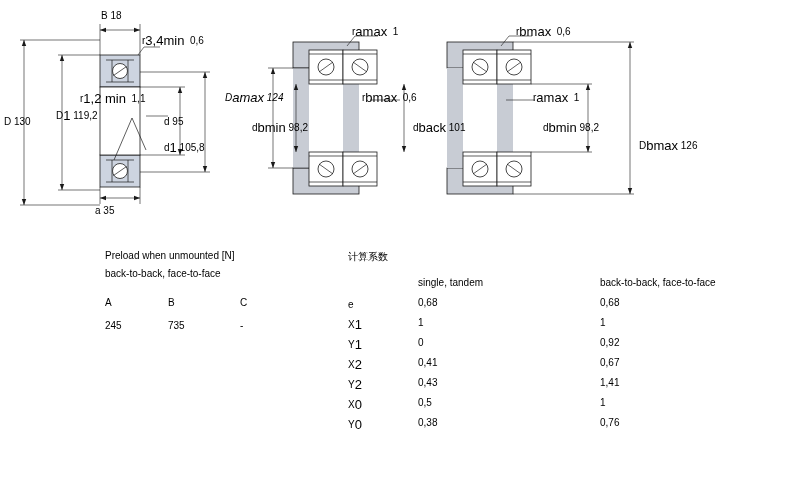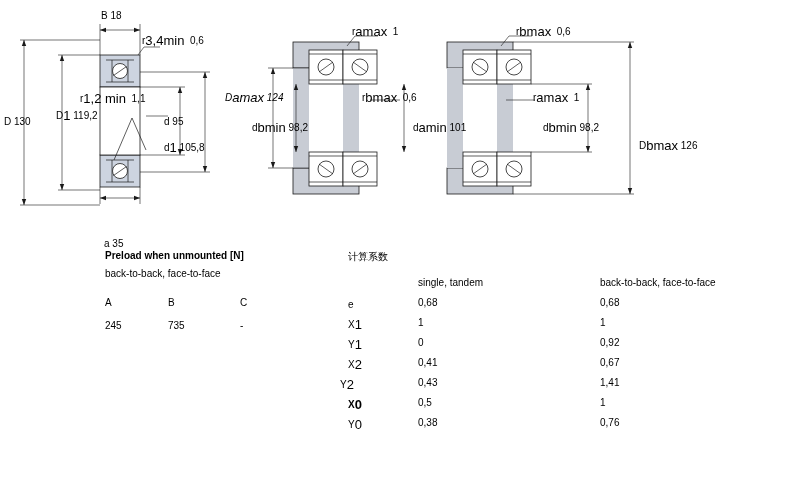--- a/index.html
+++ b/index.html
@@ -187,42 +187,42 @@
 <div class="txt" style="left:4px;top:116px;"><span>D  130</span></div>
 
 <div class="txt" style="left:80px;top:93px;"><span>r</span><span class="sub">1,2 min</span>&nbsp;&nbsp;<span>1,1</span></div>
 
 <div class="txt" style="left:56px;top:110px;"><span>D</span><span class="sub">1</span>&nbsp;<span>119,2</span></div>
 
 <div class="txt" style="left:164px;top:116px;"><span>d  95</span></div>
 
 <div class="txt" style="left:164px;top:142px;"><span>d</span><span class="sub">1</span>&nbsp;<span>105,8</span></div>
 
-<div class="txt" style="left:104px;top:205px;margin-top:33px;"><span>a  35</span></div>
+<div class="txt" style="left:95px;top:205px;"><span>a  35</span></div>
 
 <div class="txt" style="left:352px;top:26px;"><span>r</span><span class="sub">amax</span>&nbsp;&nbsp;<span>1</span></div>
 
 <div class="txt" style="left:516px;top:26px;"><span>r</span><span class="sub">bmax</span>&nbsp;&nbsp;<span>0,6</span></div>
 
 <div class="txt" style="left:225px;top:92px;font-style:italic;"><span>D</span><span class="sub">amax</span>&nbsp;<span>124</span></div>
 
 <div class="txt" style="left:362px;top:92px;"><span>r</span><span class="sub">bmax</span>&nbsp;&nbsp;<span>0,6</span></div>
 
 <div class="txt" style="left:533px;top:92px;"><span>r</span><span class="sub">amax</span>&nbsp;&nbsp;<span>1</span></div>
 
 <div class="txt" style="left:252px;top:122px;"><span>d</span><span class="sub">bmin</span>&nbsp;<span>98,2</span></div>
 
-<div class="txt" style="left:413px;top:122px;"><span>d</span><span class="sub">amin</span>&nbsp;<span>101</span></div>
+<div class="txt" style="left:413px;top:122px;"><span>d</span><span class="sub">back</span>&nbsp;<span>101</span></div>
 
 <div class="txt" style="left:543px;top:122px;"><span>d</span><span class="sub">bmin</span>&nbsp;<span>98,2</span></div>
 
 <div class="txt" style="left:639px;top:140px;"><span>D</span><span class="sub">bmax</span>&nbsp;<span>126</span></div>
 
 <div class="tbl" style="left:0;top:0;width:330px;height:120px;">
-  <div style="left:105px;top:250px;font-weight:bold;">Preload when unmounted [N]</div>
+  <div style="left:105px;top:250px;font-weight:normal;">Preload when unmounted [N]</div>
   <div style="left:105px;top:268px;">back-to-back, face-to-face</div>
   <div style="left:105px;top:297px;">A</div>
   <div style="left:168px;top:297px;">B</div>
   <div style="left:240px;top:297px;">C</div>
   <div style="left:105px;top:320px;">245</div>
   <div style="left:168px;top:320px;">735</div>
   <div style="left:240px;top:320px;">-</div>
 </div>
 
 <div class="tbl" style="left:0;top:0;width:728px;height:200px;">
@@ -239,25 +239,25 @@
   <div style="left:600px;top:317px;">1</div>
 
   <div style="left:348px;top:337px;"><span>Y</span><span class="sub">1</span></div>
   <div style="left:418px;top:337px;">0</div>
   <div style="left:600px;top:337px;">0,92</div>
 
   <div style="left:348px;top:357px;"><span>X</span><span class="sub">2</span></div>
   <div style="left:418px;top:357px;">0,41</div>
   <div style="left:600px;top:357px;">0,67</div>
 
-  <div style="left:340px;top:377px;"><span>Y</span><span class="sub">2</span></div>
+  <div style="left:348px;top:377px;"><span>Y</span><span class="sub">2</span></div>
   <div style="left:418px;top:377px;">0,43</div>
   <div style="left:600px;top:377px;">1,41</div>
 
-  <div style="left:348px;top:397px;font-weight:bold;"><span>X</span><span class="sub">0</span></div>
+  <div style="left:348px;top:397px;"><span>X</span><span class="sub">0</span></div>
   <div style="left:418px;top:397px;">0,5</div>
   <div style="left:600px;top:397px;">1</div>
 
   <div style="left:348px;top:417px;"><span>Y</span><span class="sub">0</span></div>
   <div style="left:418px;top:417px;">0,38</div>
   <div style="left:600px;top:417px;">0,76</div>
 </div>
 
 </div>
 

